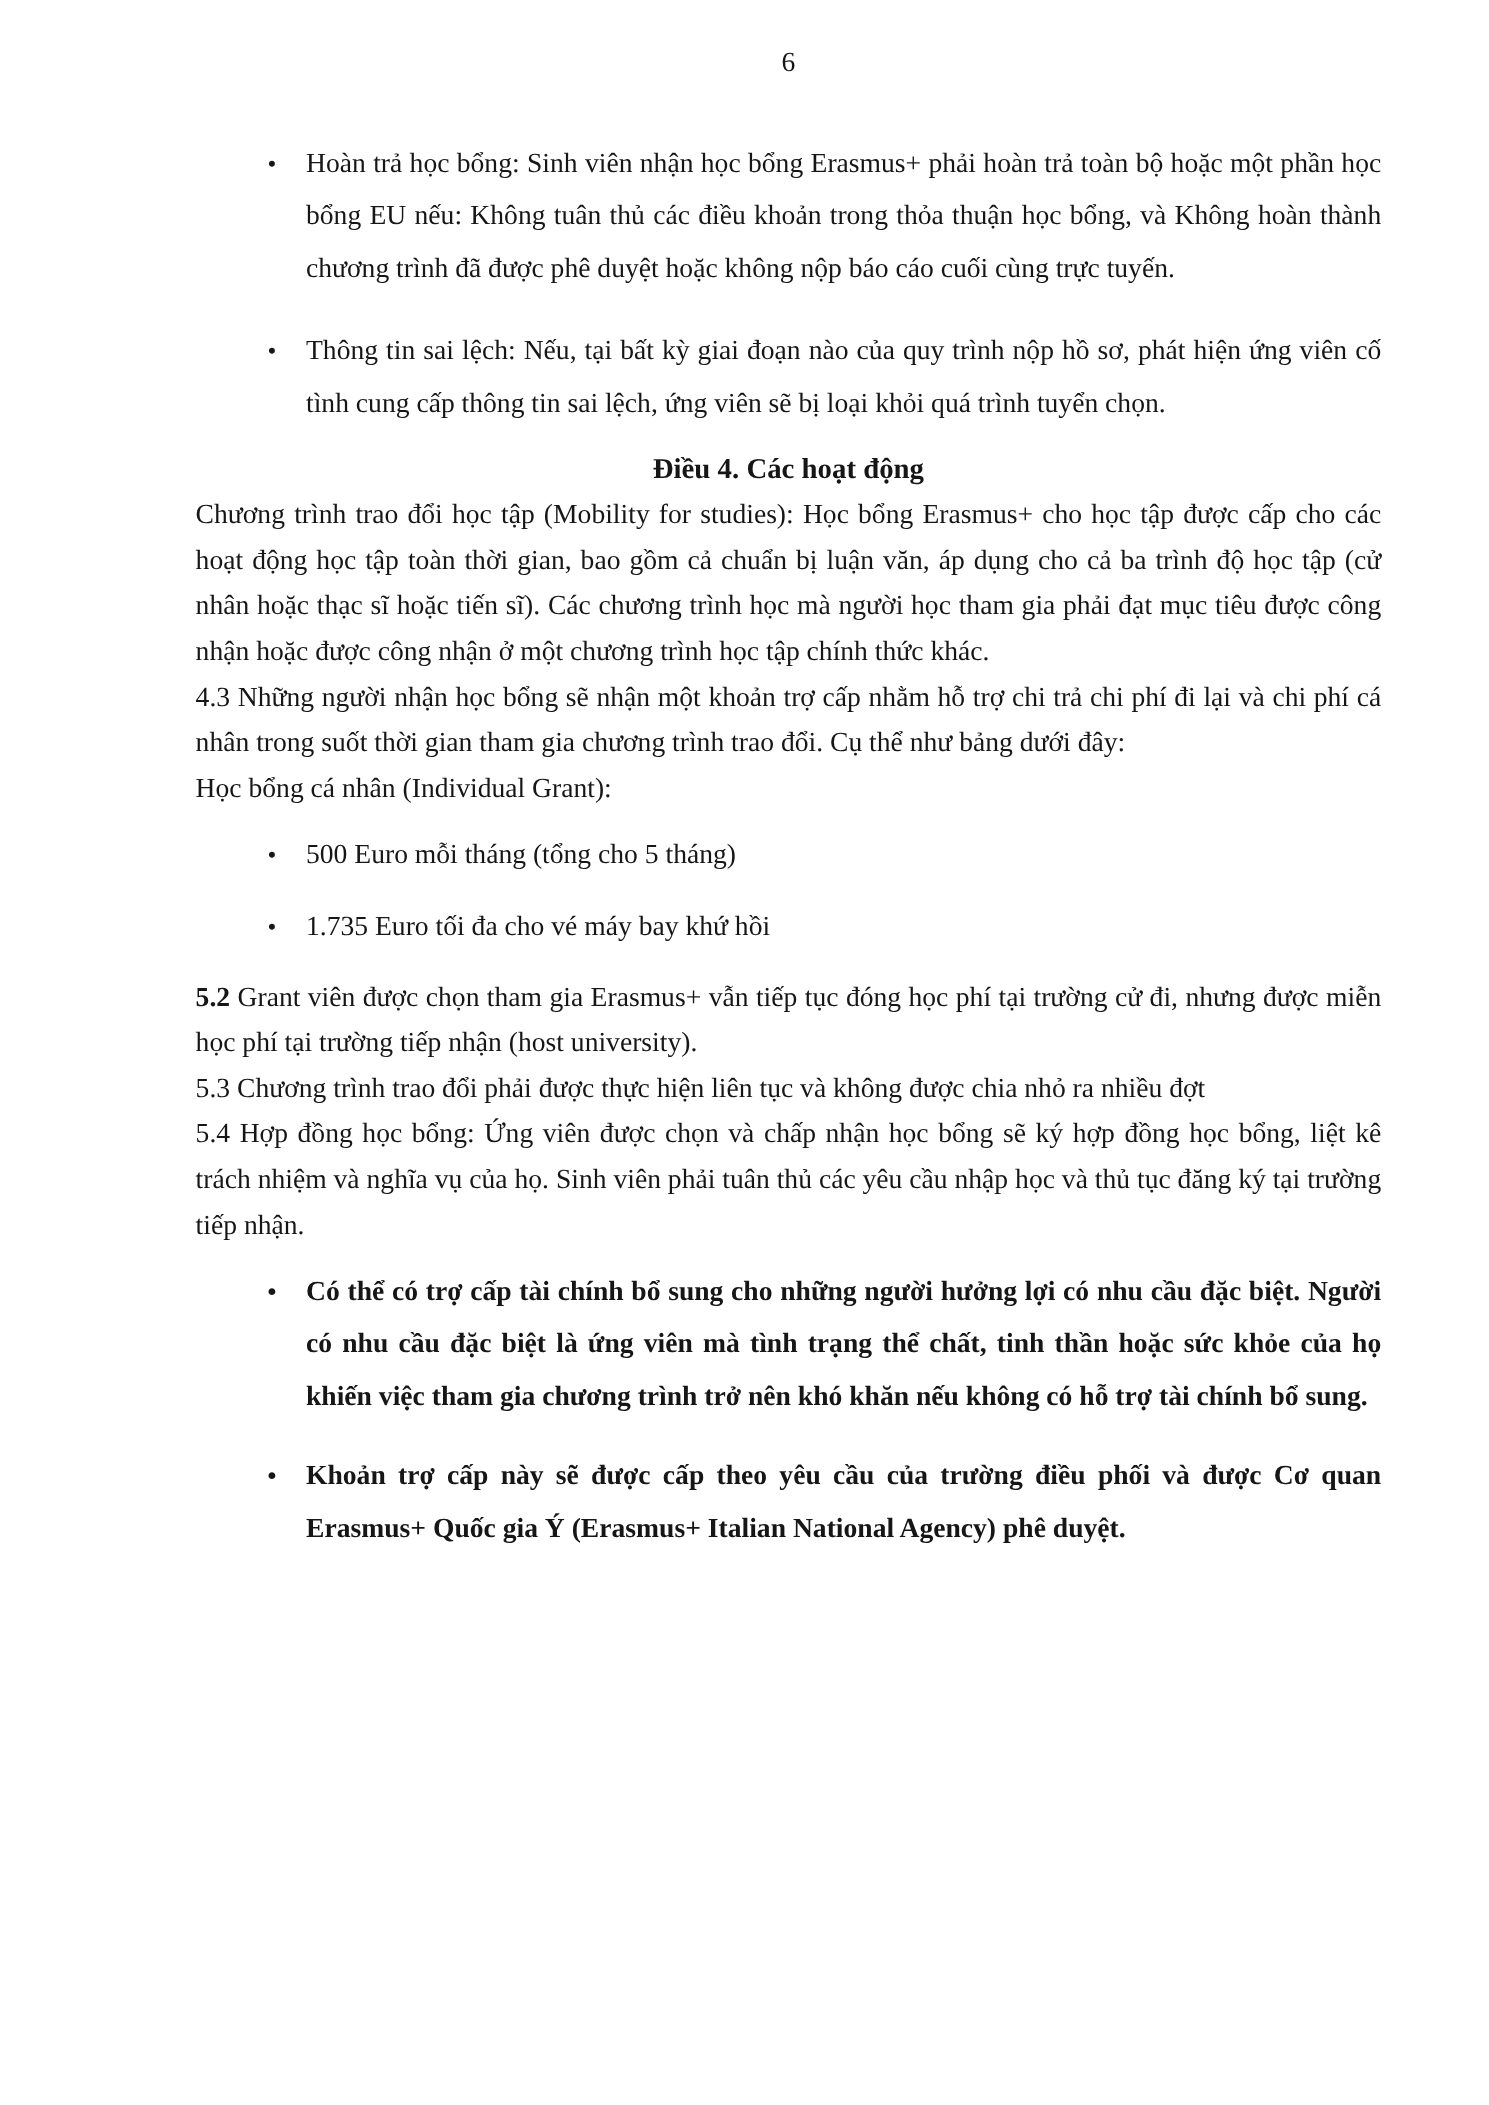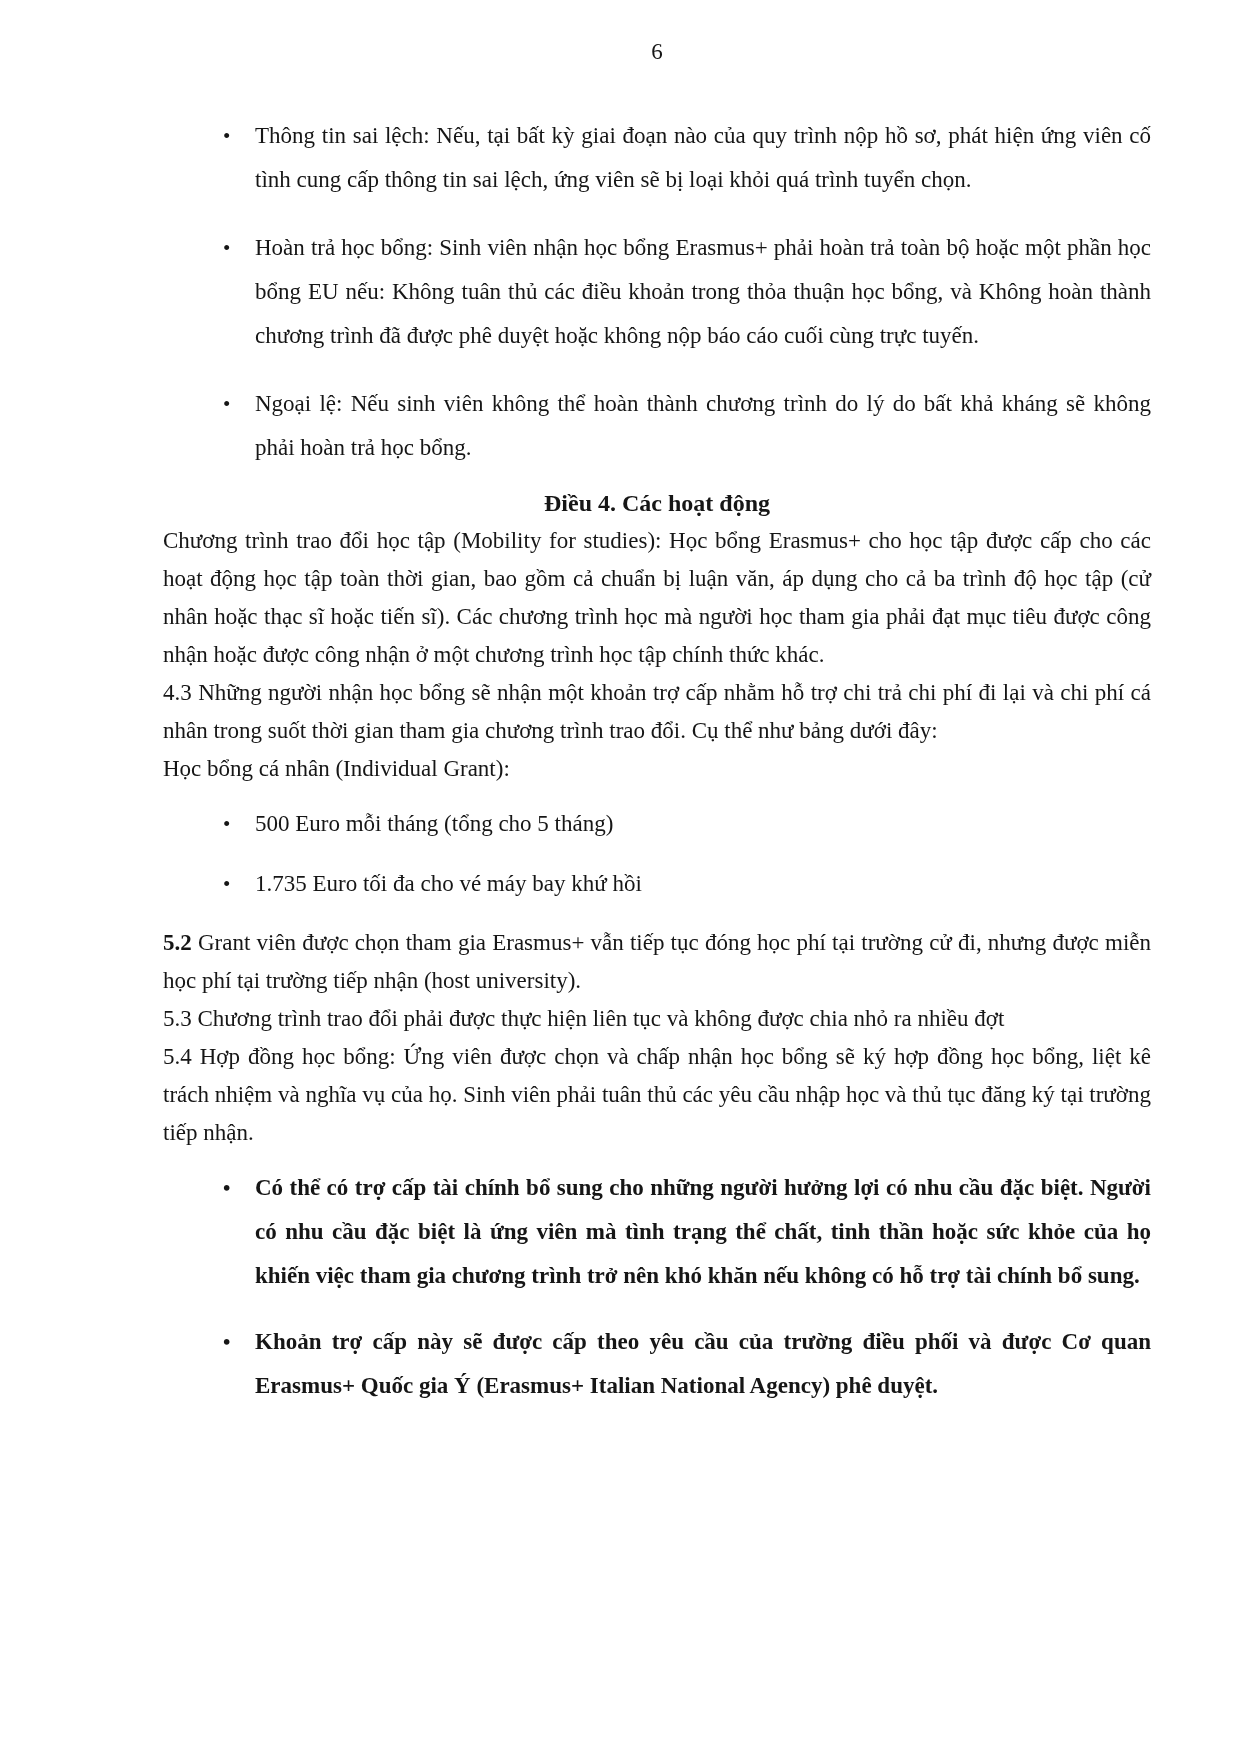--- a/index.html
+++ b/index.html
@@ -71,23 +71,22 @@
 </style>
 </head>
 <body>
 
 <div class="page">
   <div class="content">
 
     <div class="page-number">6</div>
 
     <ul class="doc-list top-list">
+      <li>Hoàn trả học bổng: Sinh viên nhận học bổng Erasmus+ phải hoàn trả toàn bộ hoặc một phần học bổng EU nếu: Không tuân thủ các điều khoản trong thỏa thuận học bổng, và Không hoàn thành chương trình đã được phê duyệt hoặc không nộp báo cáo cuối cùng trực tuyến.</li>
       <li>Thông tin sai lệch: Nếu, tại bất kỳ giai đoạn nào của quy trình nộp hồ sơ, phát hiện ứng viên cố tình cung cấp thông tin sai lệch, ứng viên sẽ bị loại khỏi quá trình tuyển chọn.</li>
-      <li>Hoàn trả học bổng: Sinh viên nhận học bổng Erasmus+ phải hoàn trả toàn bộ hoặc một phần học bổng EU nếu: Không tuân thủ các điều khoản trong thỏa thuận học bổng, và Không hoàn thành chương trình đã được phê duyệt hoặc không nộp báo cáo cuối cùng trực tuyến.</li>
-      <li>Ngoại lệ: Nếu sinh viên không thể hoàn thành chương trình do lý do bất khả kháng sẽ không phải hoàn trả học bổng.</li>
     </ul>
 
     <h2 class="heading">Điều 4. Các hoạt động</h2>
     <p class="body-par">Chương trình trao đổi học tập (Mobility for studies): Học bổng Erasmus+ cho học tập được cấp cho các hoạt động học tập toàn thời gian, bao gồm cả chuẩn bị luận văn, áp dụng cho cả ba trình độ học tập (cử nhân hoặc thạc sĩ hoặc tiến sĩ).  Các chương trình học mà người học tham gia phải đạt mục tiêu được công nhận hoặc được công nhận ở một chương trình học tập chính thức khác.</p>
 
     <p class="body-par">4.3 Những người nhận học bổng sẽ nhận một khoản trợ cấp nhằm hỗ trợ chi trả chi phí đi lại và chi phí cá nhân trong suốt thời gian tham gia chương trình trao đổi. Cụ thể như bảng dưới đây:</p>
     <p class="body-par">Học bổng cá nhân (Individual Grant):</p>
 
     <ul class="doc-list grant-list">
       <li>500 Euro mỗi tháng (tổng cho 5 tháng)</li>

